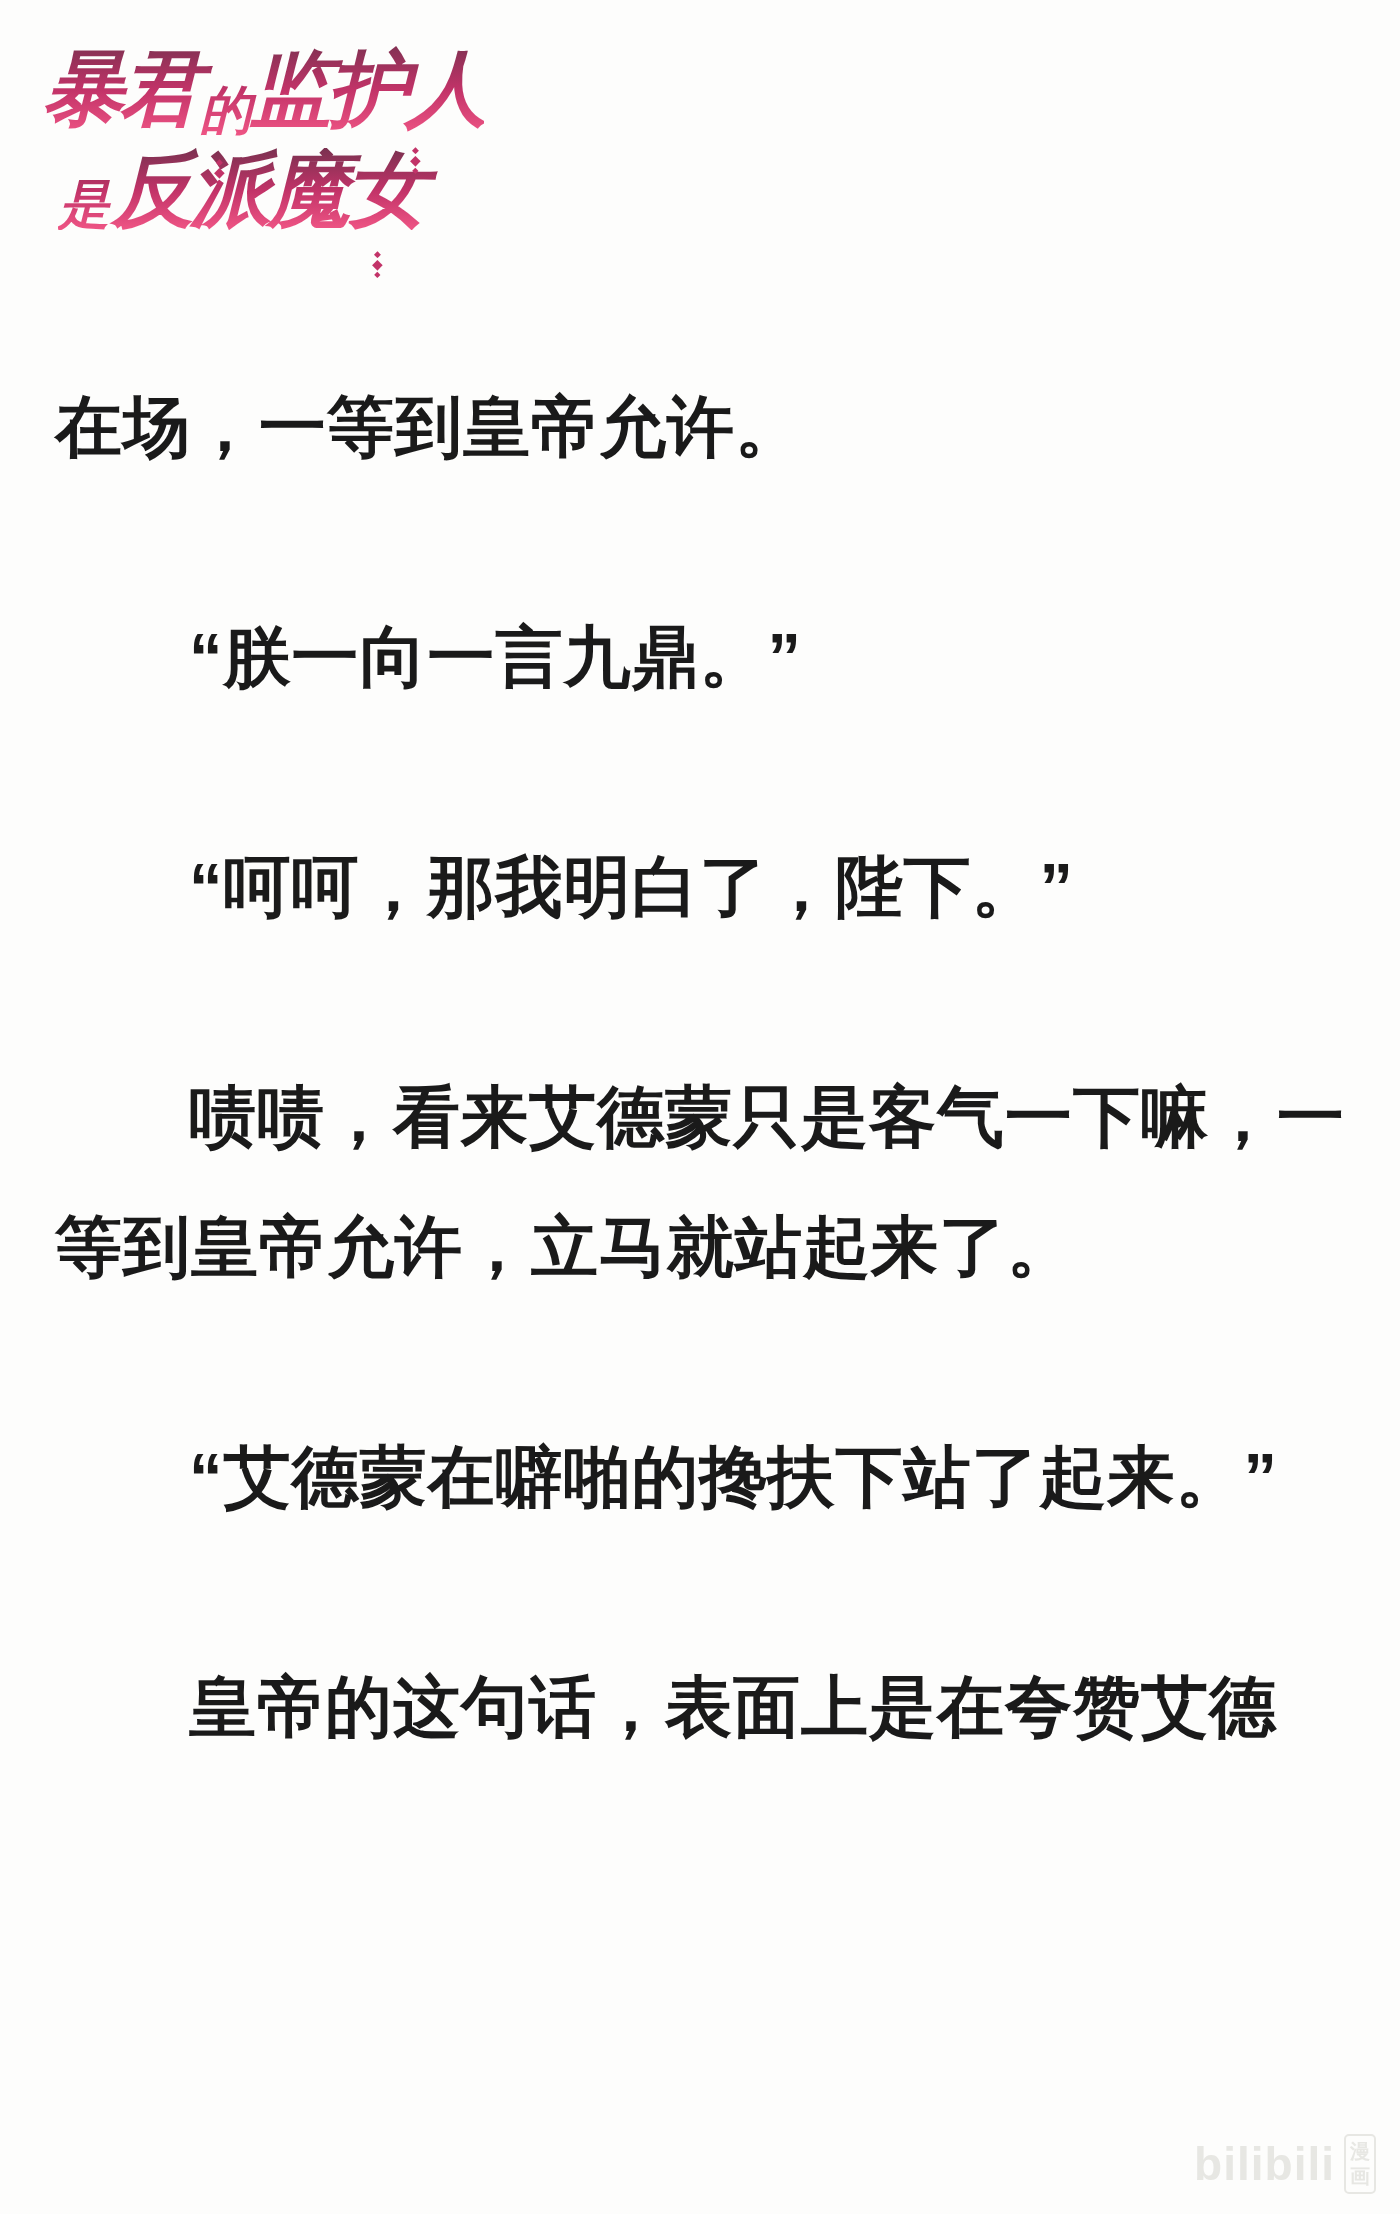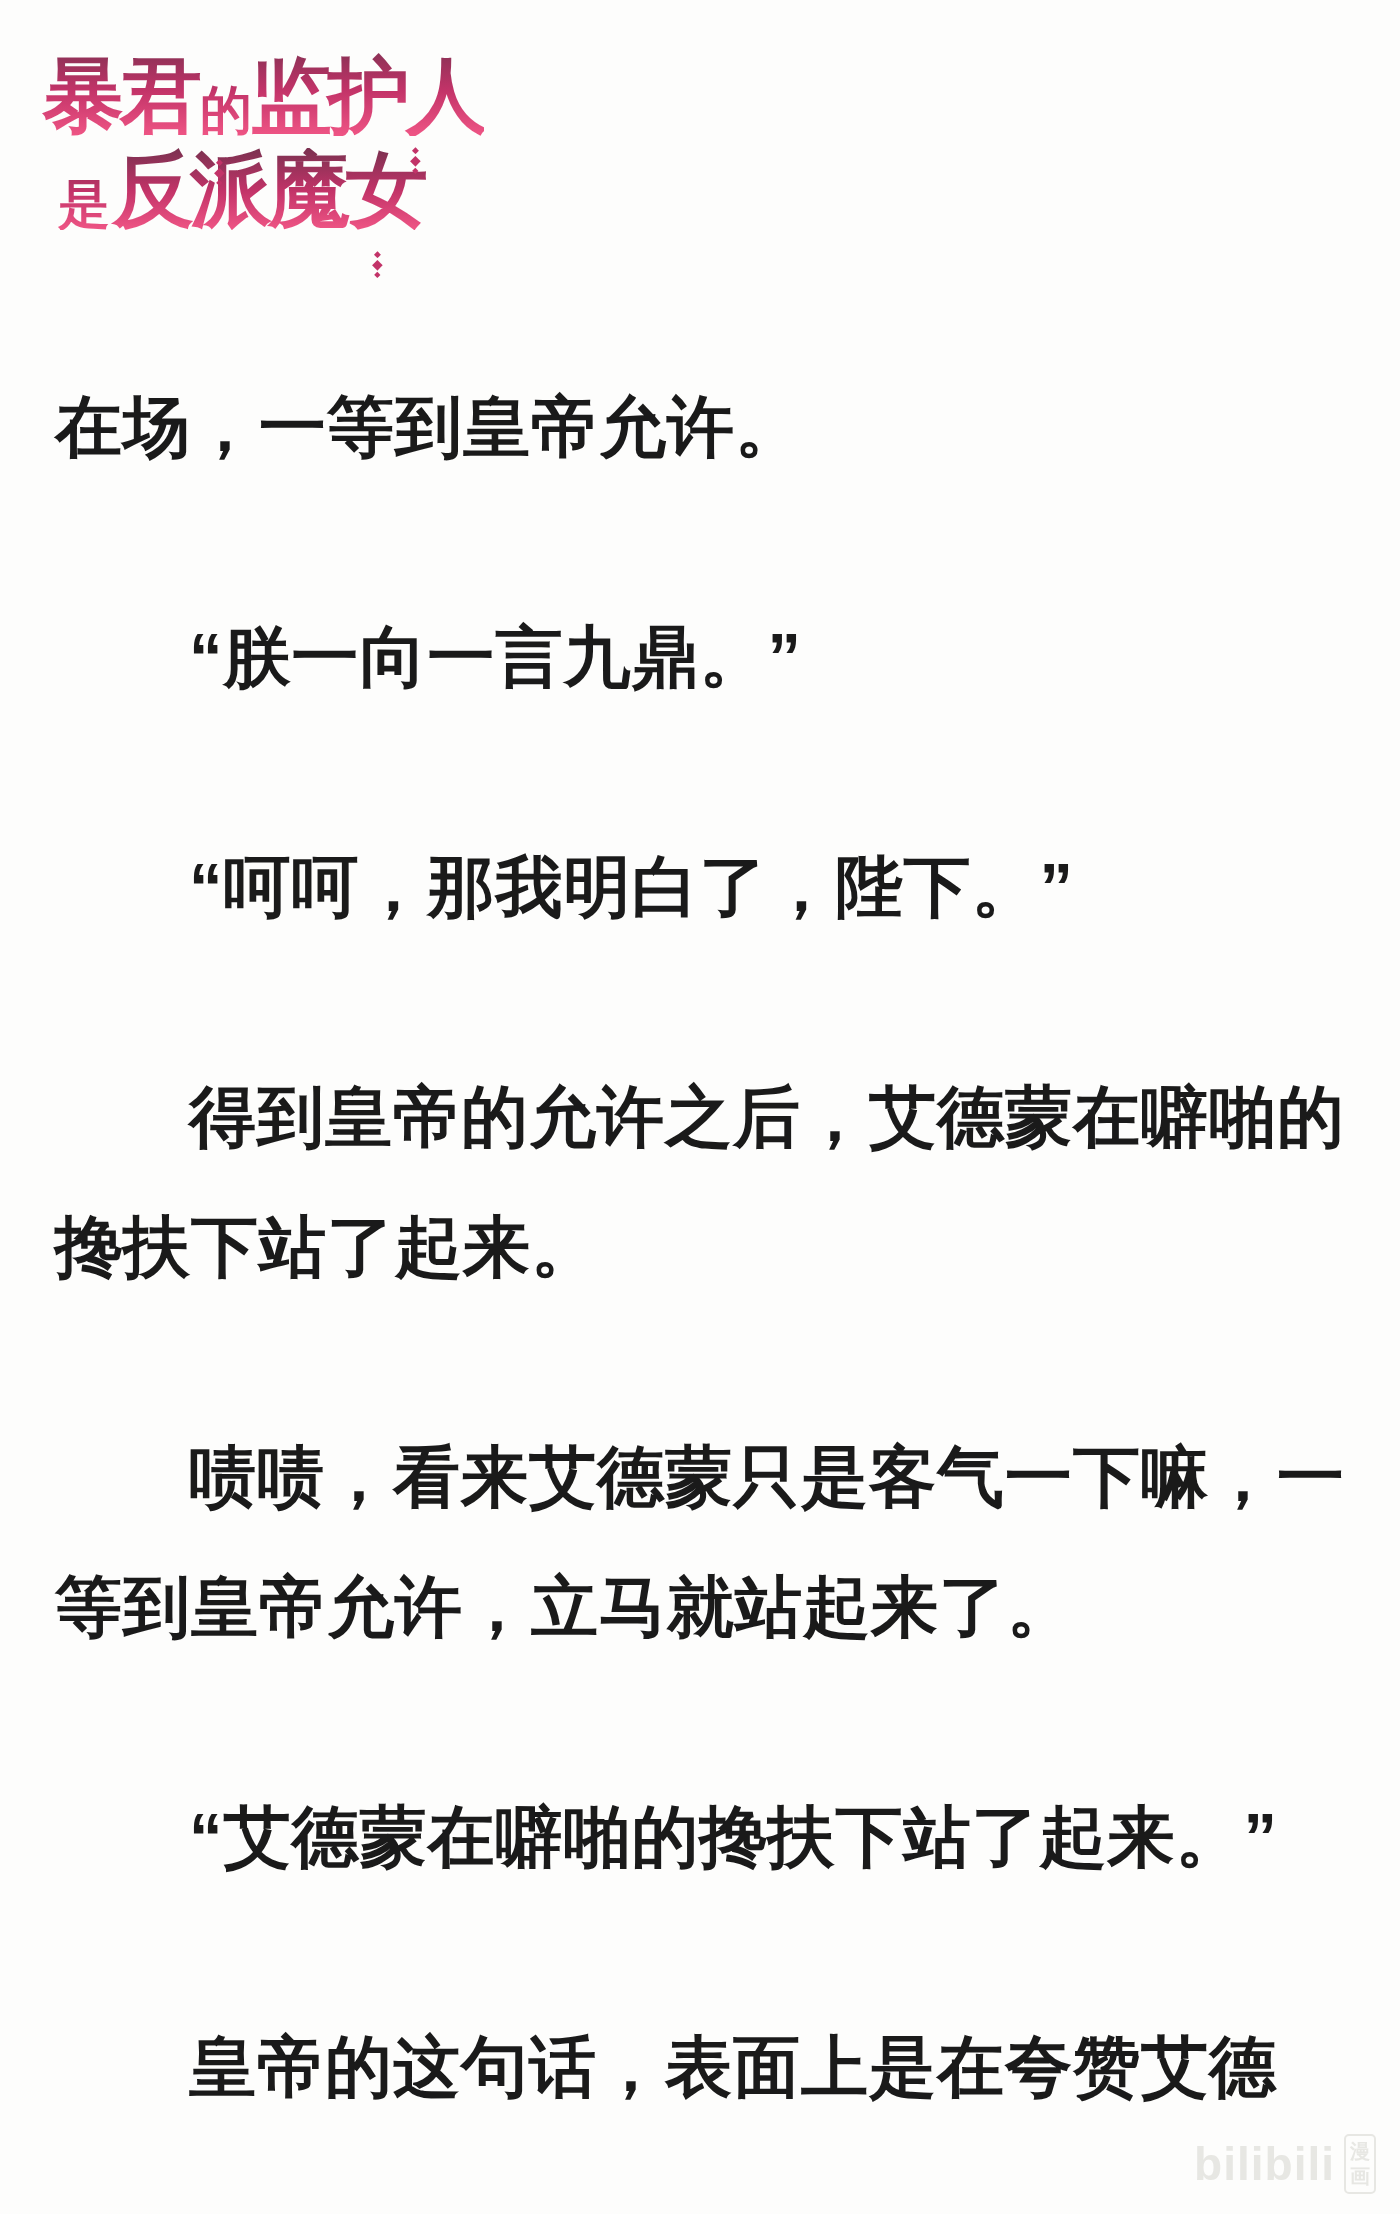--- a/index.html
+++ b/index.html
@@ -24,25 +24,26 @@
   
   .logo {
     position: absolute;
     top: 40px;
     left: 42px;
     font-family: "DejaVu Serif", "Liberation Serif", serif;
     font-weight: bold;
   }
   .logo-line {
     display: flex;
-    align-items: flex-end;
+    align-items: center;
     background: linear-gradient(180deg, var(--logo-top) 0%, var(--logo-mid) 52%, var(--logo-bottom) 100%);
     -webkit-background-clip: text;
     background-clip: text;
     color: transparent;
+    font-style: italic;
   }
   .logo-line .seg { line-height: 1; letter-spacing: -4px; white-space: nowrap; }
   .logo-line .seg.large { font-size: 82px; }
   .logo-line .seg.small { font-size: 52px; }
   .line1 .seg.small { margin-top: 44px; margin-left: 2px; margin-right: 2px; }
   .line2 { margin-top: 12px; margin-left: 16px; }
   .line2 .seg.small { margin-top: 30px; margin-right: 6px; }
   .ornament {
     position: absolute;
     display: flex;
@@ -134,21 +135,20 @@
       <span>◆</span>
         <span>◆</span>
         <span>◆</span>
     </div>
   </header>
 
   <main class="body-text">
       <p class="para">在场，一等到皇帝允许。</p>
       <p class="para indent">“朕一向一言九鼎。”</p>
       <p class="para indent">“呵呵，那我明白了，陛下。”</p>
-      <p class="para indent">得到皇帝的允许之后，艾德蒙在噼啪的搀扶下站了起来。</p>
       <p class="para indent">啧啧，看来艾德蒙只是客气一下嘛，一等到皇帝允许，立马就站起来了。</p>
       <p class="para indent">“艾德蒙在噼啪的搀扶下站了起来。”</p>
       <p class="para indent">皇帝的这句话，表面上是在夸赞艾德</p>
     </main>
 
   <footer class="watermark">
     <span class="wm-brand">bilibili</span>
     <span class="wm-box">
       <span>漫</span>
       <span>画</span>

